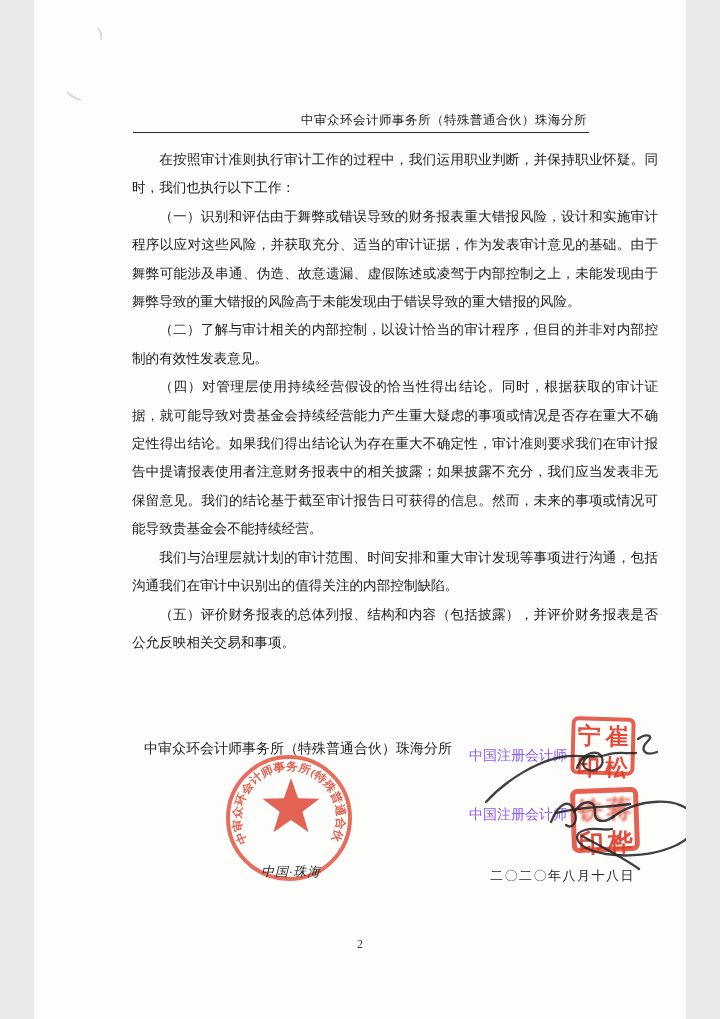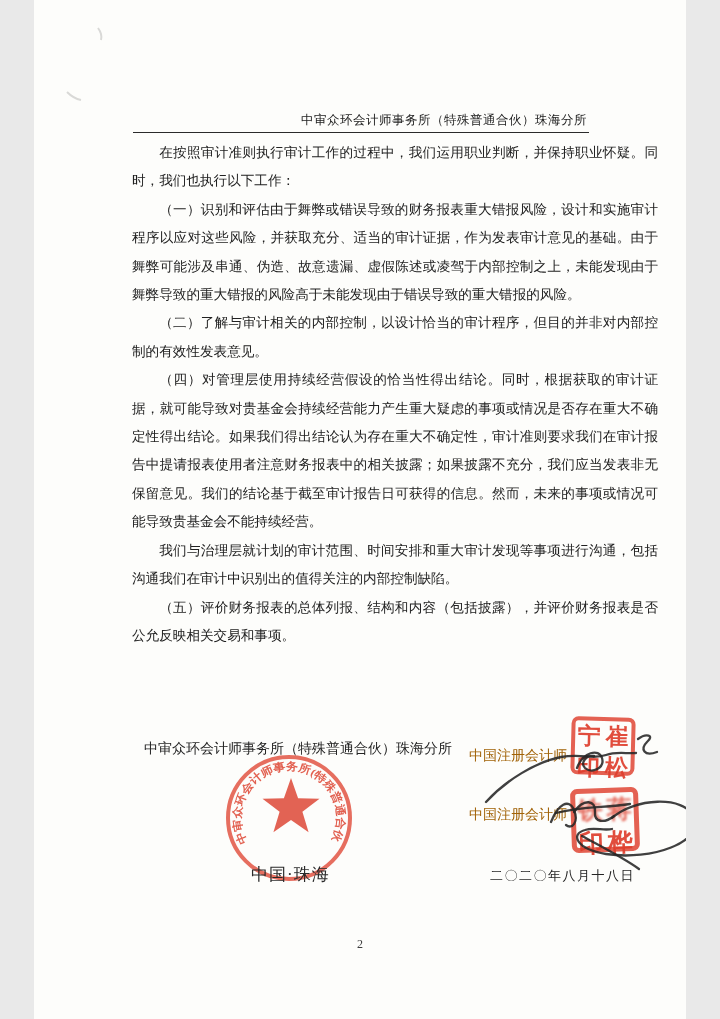--- a/index.html
+++ b/index.html
@@ -6,28 +6,28 @@
   .page{
     position:relative;width:652px;height:1019px;margin:0 auto;
     background:#fdfdfb;overflow:hidden;
     font-family:"Liberation Serif","DejaVu Serif",serif;
     color:#1f1f1f;
   }
   
   .header-firm{position:absolute;top:112px;right:99px;font-size:12.5px;letter-spacing:.5px;color:#222;}
   .header-rule{position:absolute;left:99px;right:97px;top:132px;border-top:1.3px solid #2b2b2b;height:0;}
   
-  .body-text{position:absolute;left:98px;top:139px;width:526px;font-size:13.6px;line-height:28.4px;text-align:justify;color:#212121;}
+  .body-text{position:absolute;left:98px;top:146px;width:526px;font-size:13.6px;line-height:28.4px;text-align:justify;color:#212121;}
   .body-text p{margin:0;text-indent:2em;}
   
   .sig-firm{position:absolute;left:110px;top:740px;font-size:14px;color:#242424;}
-  .cpa-label{position:absolute;left:435px;font-size:14px;color:#a16207;}
+  .cpa-label{position:absolute;left:435px;font-size:14px;color:#8b5cf6;}
   .cpa-label.first{top:747px;}
   .cpa-label.second{top:806px;}
-  .loc-text{position:absolute;left:217px;top:863px;font-size:17px;letter-spacing:1px;color:#2a2a2a;z-index:4;}
+  .loc-text{position:absolute;left:227px;top:863px;font-size:13px;letter-spacing:1px;color:#2a2a2a;z-index:4;font-style:italic;}
   .date-text{position:absolute;left:456px;top:867px;font-size:13px;letter-spacing:1.5px;color:#242424;}
   .page-num{position:absolute;left:0;right:0;top:937px;text-align:center;font-size:12px;color:#3c3c3c;}
   
   .seal-sq{
     position:absolute;display:grid;z-index:2;
     grid-template-columns:1fr 1fr;grid-template-rows:1fr 1fr;
     border:4px solid rgba(222,62,44,.82);border-radius:7px;
     color:rgba(222,62,44,.92);font-weight:bold;
   }
   .seal-sq span{display:flex;align-items:center;justify-content:center;}

